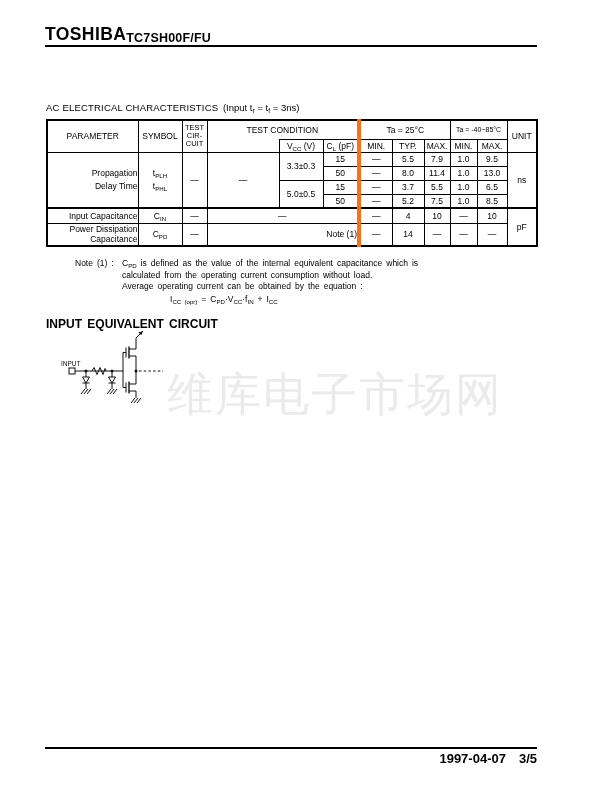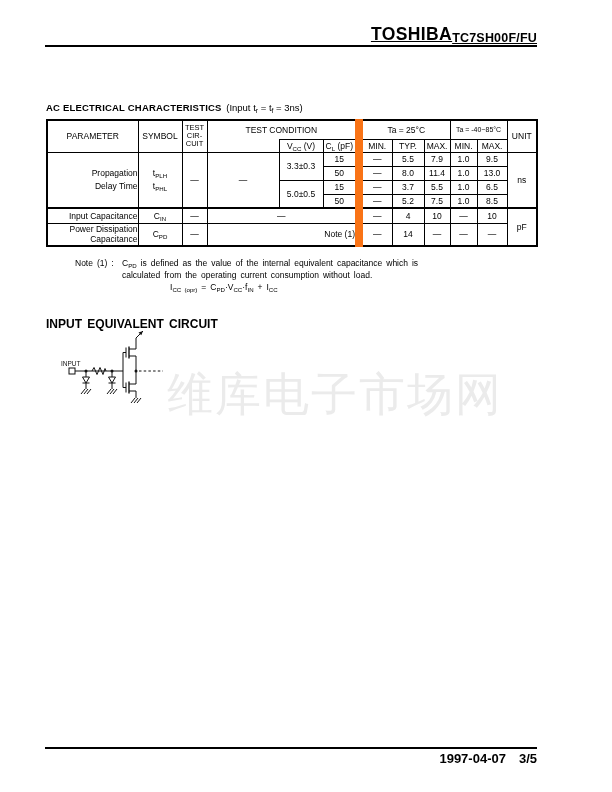--- a/index.html
+++ b/index.html
@@ -9,29 +9,29 @@
     width: 612px; height: 792px;
     margin: 0 auto;
     background: #ffffff;
     font-family: "Liberation Sans", sans-serif;
     color: #000;
     overflow: hidden;
   }
   
   .doc-header {
     position: absolute; left: 45px; right: 75px; top: 24px;
-    display: flex; justify-content: flex-end; align-items: flex-end; text-decoration: underline;
+    display: flex; justify-content: flex-start; align-items: flex-end;
   }
   .brand { font-size: 17.5px; font-weight: 700; letter-spacing: 0.4px; }
   .part-no { font-size: 12.5px; font-weight: 600; letter-spacing: 0.2px; }
   .header-rule { position: absolute; left: 45px; right: 75px; top: 45px; height: 2px; background: #000; }
 
   
   .section-title { position: absolute; left: 46px; top: 102px; font-size: 9.5px; }
-  .section-title .bold { font-weight: 700; letter-spacing: 0.2px; }
+  .section-title .bold { font-weight: 400; letter-spacing: 0.2px; }
   .section-title .cond { font-weight: 400; margin-left: 2px; }
 
   sub { font-size: 0.72em; vertical-align: -0.28em; line-height: 0; }
 
   
   .tbl-wrap { position: absolute; left: 46px; top: 119px; }
   table {
     border-collapse: collapse; table-layout: fixed; width: 491px;
     border: 2px solid #000;
     font-size: 8.5px;
@@ -41,21 +41,21 @@
   tr.h1 { height: 19px; }
   tr.h2 { height: 13px; }
   tr.r  { height: 14px; }
   tr.cap { height: 15px; }
   tr.pwr { height: 18px; }
   .left { text-align: right; padding-left: 4px; }
   .small { font-size: 7.5px; line-height: 1.12; }
   .tiny { font-size: 7px; }
   .no-bottom { border-bottom: none; }
   .no-top { border-top: none; }
-  .l-sep { border-left: 8px solid #f97316; }
+  .l-sep { border-left: 4px solid #f97316; }
   tr.sect > th, tr.sect > td { border-top: 2px solid #000; }
   .two-line { line-height: 1.55; }
   .pwr-lines { line-height: 1.25; }
 
   
   .note { position: absolute; left: 75px; top: 258px; font-size: 8.5px; line-height: 11.5px; word-spacing: 1.6px; }
   .note-label { position: absolute; left: 0; top: 0; white-space: nowrap; }
   .note-body { margin-left: 47px; white-space: nowrap; }
   .note-eq { margin-left: 48px; margin-top: 1px; }
 
@@ -207,20 +207,21 @@
       </tr>
     </tbody>
       </table>
   </div>
 
   <div class="note">
     <span class="note-label">Note (1) :</span>
     <div class="note-body">
       <div><span>C</span><sub>PD</sub><span> is defined as the value of the internal equivalent capacitance which is</span></div>
       <div>calculated from the operating current consumption without load.</div>
+      <div>Average operating current can be obtained by the equation :</div>
       <div class="note-eq"><span>I</span><sub>CC (opr)</sub><span> = C</span><sub>PD</sub><span>·V</span><sub>CC</sub><span>·f</span><sub>IN</sub><span> + I</span><sub>CC</sub></div>
     </div>
   </div>
 
   <div class="circuit-title">INPUT EQUIVALENT CIRCUIT</div>
 
   <svg class="circuit-svg" width="170" height="95" viewBox="0 0 170 95">
     <g stroke="#111" stroke-width="1" fill="none">
 
       <g>

